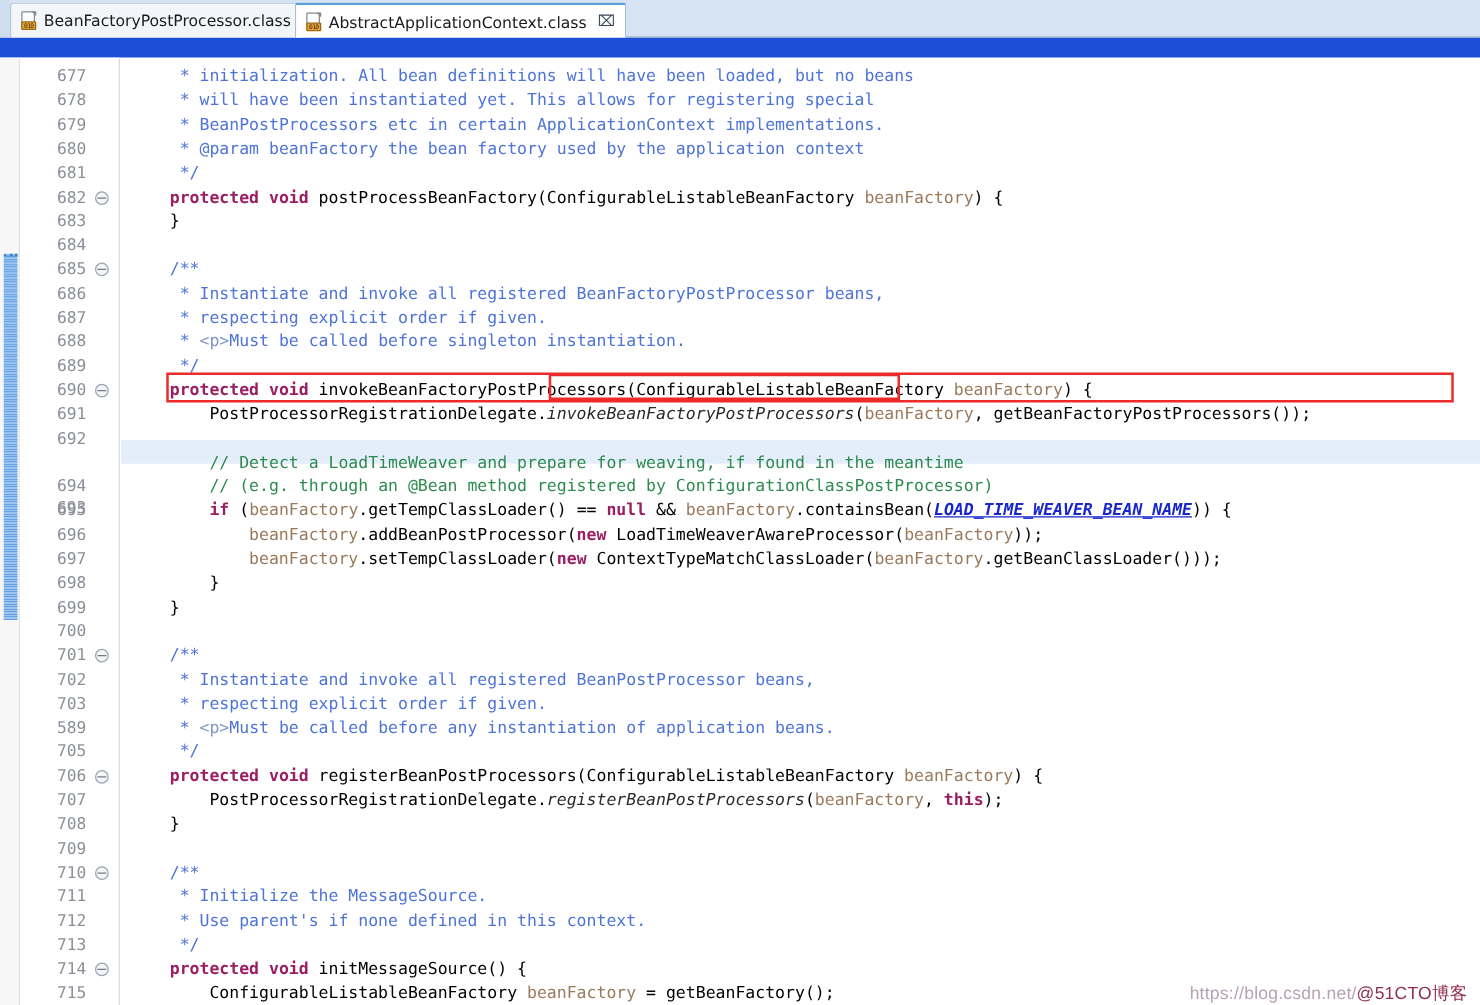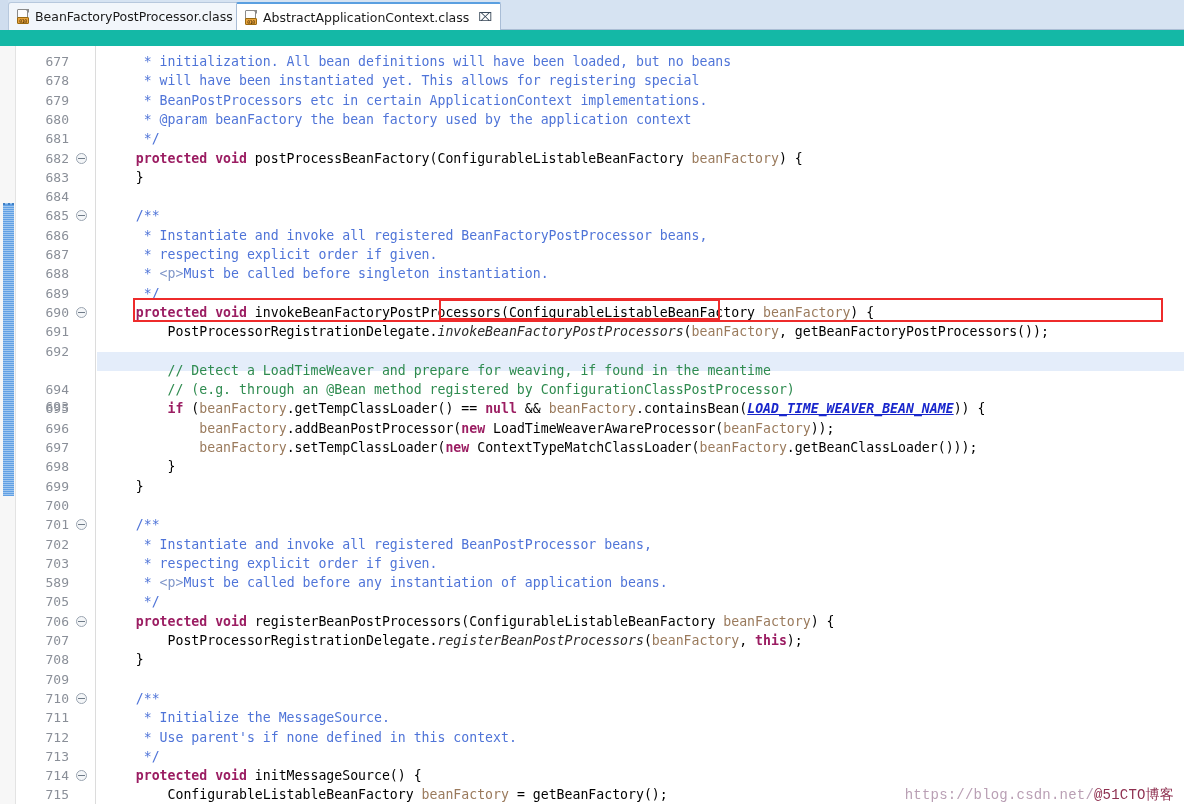--- a/index.html
+++ b/index.html
@@ -8,21 +8,21 @@
     width: 1184px; height: 804px;
     overflow: hidden;
     background: #ffffff;
     font-family: "DejaVu Sans", sans-serif;
   }
 
   #app {
     position: relative;
     width: 1184px;
     height: 804px;
-    background: #14b8a6;
+    background: #1d4ed8;
     overflow: hidden;
   }
 
   
   .tabbar {
     position: absolute;
     left: 0; top: 0;
     width: 1184px; height: 30px;
     background: #d6e3f2;
     border-bottom: 1px solid #aabdd4;
@@ -208,21 +208,21 @@
     border: 2px solid #ee2b2b;
     pointer-events: none;
     background: transparent;
   }
 
   
   .watermark {
     position: absolute;
     right: 10px;
     bottom: 16px;
-    font-family: Liberation Mono, monospace;
+    font-family: Liberation Sans, sans-serif;
     font-size: 14px;
     color: #cfc6cf;
     letter-spacing: 0.2px;
     white-space: nowrap;
     user-select: none;
   }
   .watermark .wm-b { color: #b99fb4; }
   .watermark .wm-r { color: #8e2f4f; }
 </style>
 </head>

